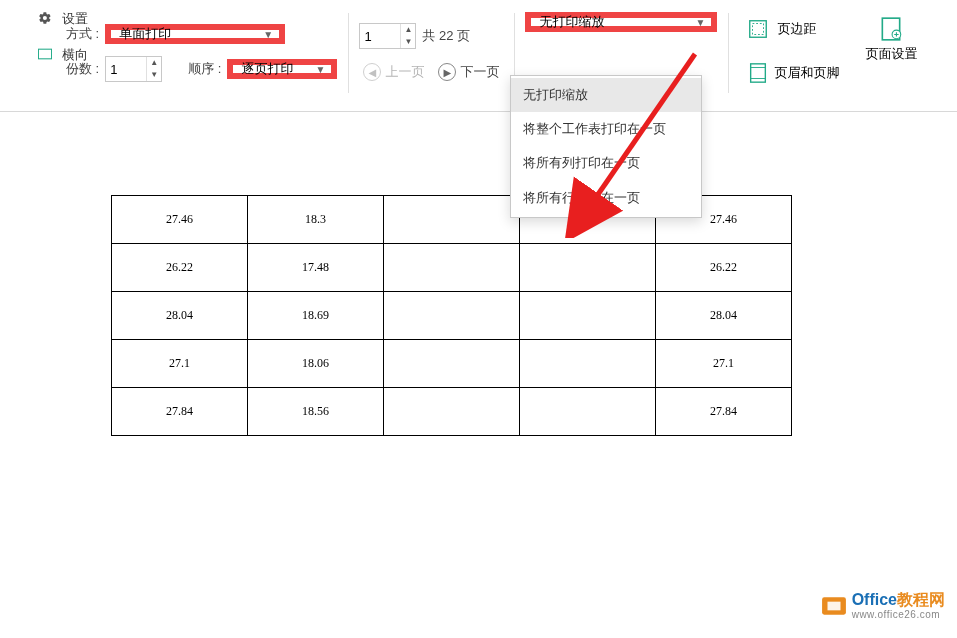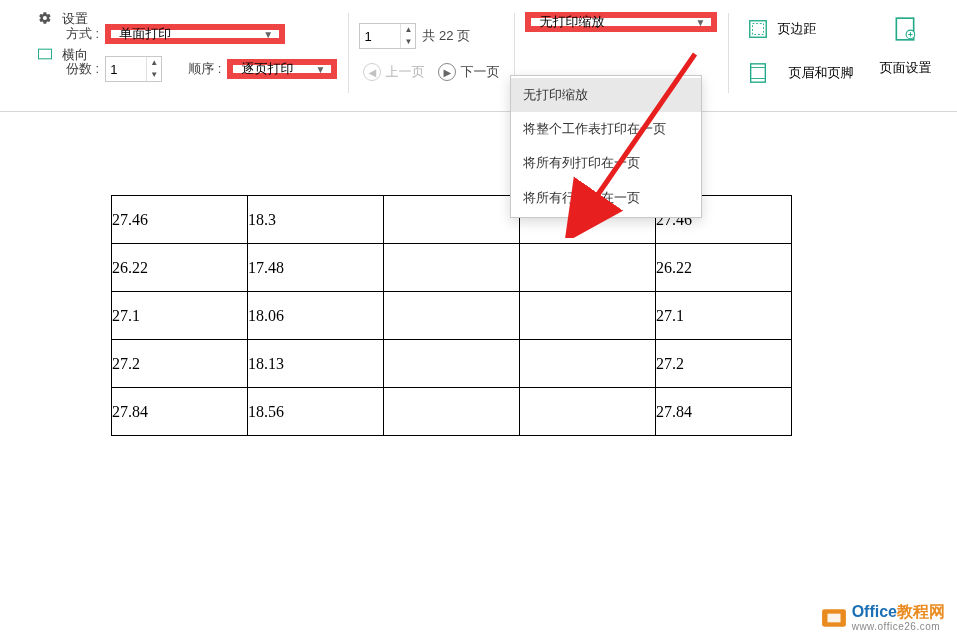--- a/index.html
+++ b/index.html
@@ -75,21 +75,21 @@
       cursor: pointer;
       padding: 2px 4px;
     }
     .navbtn .circ {
       display: inline-flex; align-items: center; justify-content: center;
       width: 18px; height: 18px; border: 1.5px solid #888; border-radius: 50%;
       font-size: 10px; color: #666;
     }
     .navbtn.disabled { opacity: .4; cursor: default; }
     .iconbtn {
-      display: flex; flex-direction: column; align-items: center; gap: 17px;
+      display: flex; flex-direction: column; align-items: center; gap: 3px;
       cursor: pointer; padding: 4px 6px;
     }
     .iconbtn .ic {
       width: 26px; height: 26px; display: flex; align-items: center; justify-content: center;
     }
     .checkbox { display: inline-flex; align-items: center; gap: 4px; cursor: pointer;}
     .checkbox .box { width: 14px; height: 14px; border: 1.5px solid #888; background: #fff; }
 
     .dropdown {
       position: absolute;
@@ -112,22 +112,23 @@
 
     .sheet {
       position: absolute;
       left: 111px;
       top: 195px;
     }
     table { border-collapse: collapse; }
     td {
       border: 1px solid #000;
       height: 48px;
+      text-align: center;
       font-family: "SimSun", serif;
-      font-size: 16px;
+      font-size: 12px;
     }
     td.c1 { width: 136px; }
     td.c2 { width: 136px; }
     td.c3 { width: 136px; }
     td.c4 { width: 136px; }
     td.c5 { width: 136px; }
 
     .left-edge {
       position: absolute;
       left: 0; top: 0; width: 30px; height: 112px;
@@ -140,21 +141,21 @@
     .arrow {
       position: absolute;
       left: 560px; top: 48px;
       pointer-events: none;
       z-index: 100;
     }
 
     .watermark {
       position: absolute;
       right: 12px;
-      bottom: 6px;
+      bottom: 18px;
       display: flex;
       align-items: center;
       gap: 5px;
       z-index: 60;
     }
     .wm-logo {
       width: 26px; height: 26px;
       display:flex; align-items:center; justify-content:center;
     }
     .wm-text { display:flex; flex-direction:column; line-height:1.1;}
@@ -308,32 +309,32 @@
           <td class="c5">27.46</td>
         </tr>
       <tr>
           <td class="c1">26.22</td>
           <td class="c2">17.48</td>
           <td class="c3"></td>
           <td class="c4"></td>
           <td class="c5">26.22</td>
         </tr>
       <tr>
+          <td class="c1">28.04</td>
+          <td class="c2">18.69</td>
+          <td class="c3"></td>
+          <td class="c4"></td>
+          <td class="c5">28.04</td>
+        </tr>
+      <tr>
           <td class="c1">27.1</td>
           <td class="c2">18.06</td>
           <td class="c3"></td>
           <td class="c4"></td>
           <td class="c5">27.1</td>
-        </tr>
-      <tr>
-          <td class="c1">27.2</td>
-          <td class="c2">18.13</td>
-          <td class="c3"></td>
-          <td class="c4"></td>
-          <td class="c5">27.2</td>
         </tr>
       <tr>
           <td class="c1">27.84</td>
           <td class="c2">18.56</td>
           <td class="c3"></td>
           <td class="c4"></td>
           <td class="c5">27.84</td>
         </tr>
     </tbody>
   </table>

